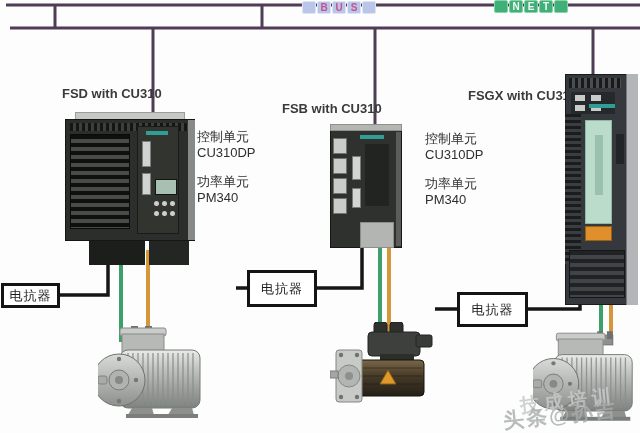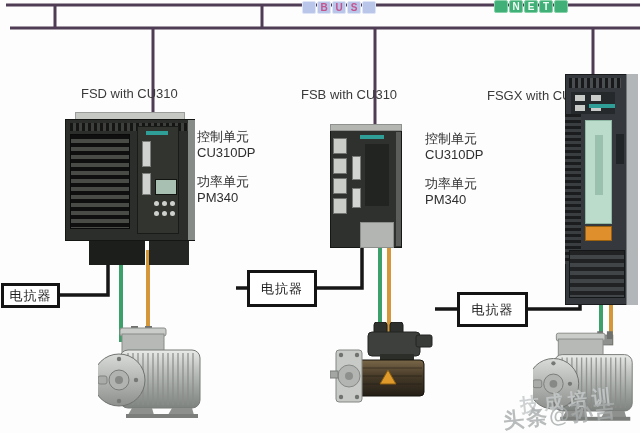--- a/index.html
+++ b/index.html
@@ -11,21 +11,21 @@
   .wires{position:absolute;left:0;top:0;width:640px;height:433px;}
 
   
   .tagrow{position:absolute;display:flex;gap:1px;}
   .tag{width:14px;height:13px;border-radius:2px;display:flex;align-items:center;justify-content:center;
        font-size:10px;font-weight:bold;line-height:1;}
   .tag.bus{background:#b9c5e9;border:1px solid #dde4f6;color:#c4548e;}
   .tag.net{background:#41b078;border:1px solid #86d3aa;color:#f2faf5;}
 
   
-  .drive-title{position:absolute;font-size:13px;font-weight:400;color:#3a3a3a;white-space:nowrap;margin-left:19px;}
+  .drive-title{position:absolute;font-size:13px;font-weight:700;color:#3a3a3a;white-space:nowrap;}
   .ann{position:absolute;font-size:13px;color:#2f2f2f;line-height:16px;white-space:nowrap;}
   .ann .gap{display:block;height:13px;}
   .ann span{display:block;}
 
   
   .reactor{position:absolute;background:#ffffff;border:3px solid #141414;
            display:flex;align-items:center;justify-content:center;
            font-size:13px;color:#1c1c1c;letter-spacing:1px;}
 
   
@@ -120,21 +120,21 @@
 
   <div class="tagrow" style="left:494px;top:0px;">
     <span class="tag net"></span>
     <span class="tag net">N</span>
     <span class="tag net">E</span>
     <span class="tag net">T</span>
     <span class="tag net"></span>
   </div>
 
   <div class="drive-title" style="left:62px;top:86px;">FSD with CU310</div>
-  <div class="drive-title" style="left:282px;top:87px;">FSB with CU310</div>
+  <div class="drive-title" style="left:282px;top:101px;">FSB with CU310</div>
   <div class="drive-title" style="left:468px;top:88px;">FSGX with CU310</div>
 
   <div class="ann" style="left:197px;top:129px;">
     <span>控制单元</span>
     <span>CU310DP</span>
     <span class="gap"></span>
     <span>功率单元</span>
     <span>PM340</span>
   </div>
   <div class="ann" style="left:425px;top:131px;">

